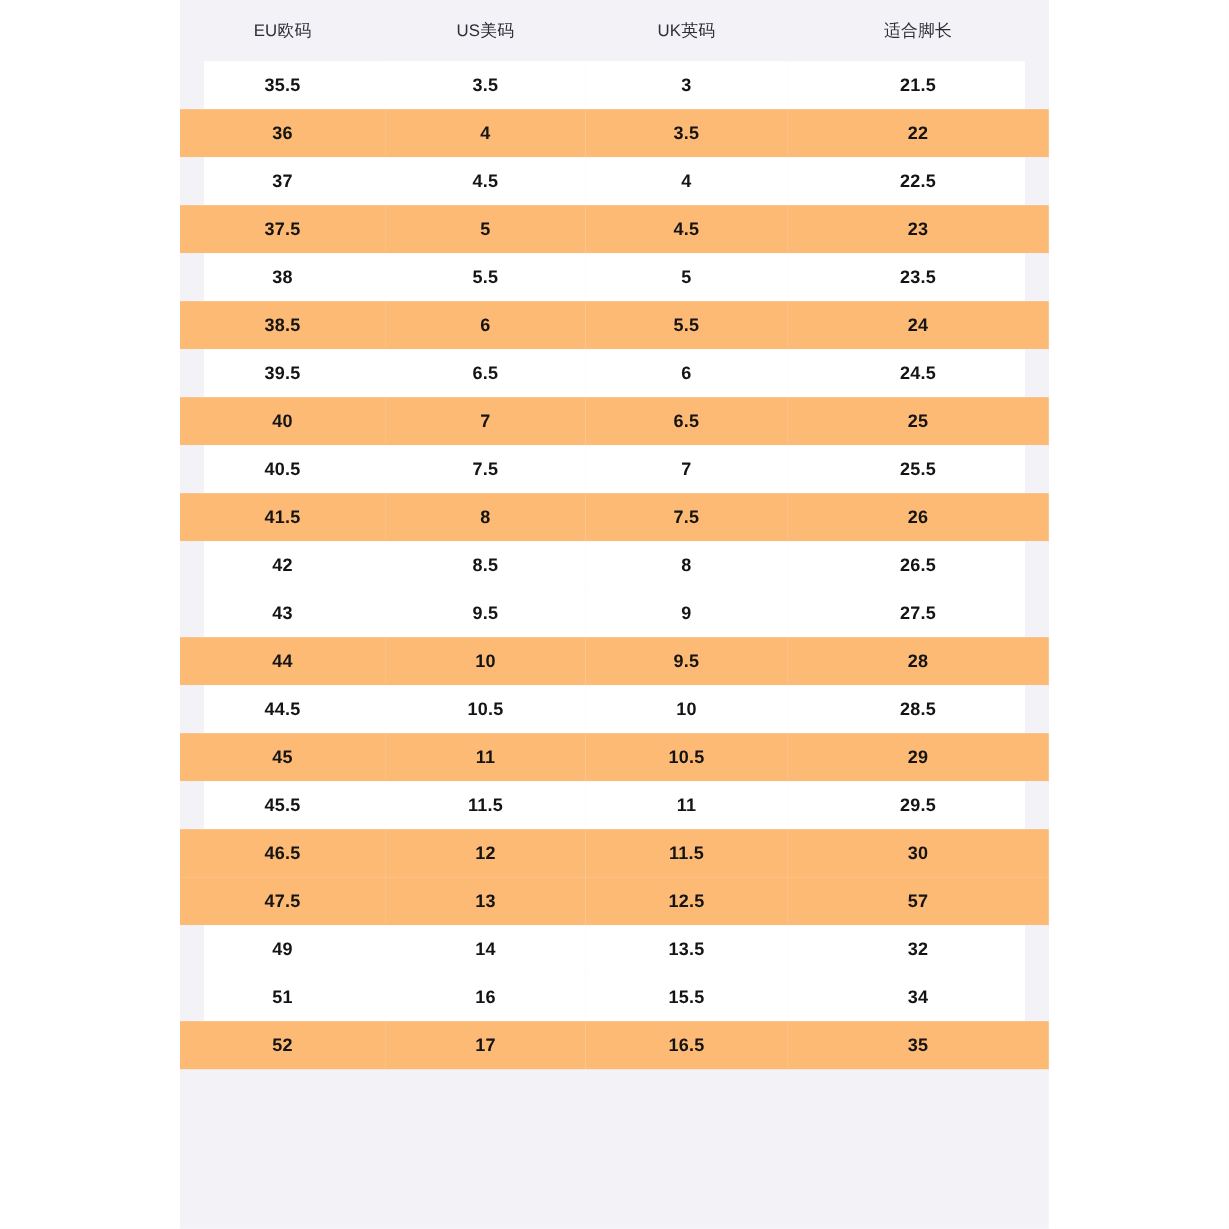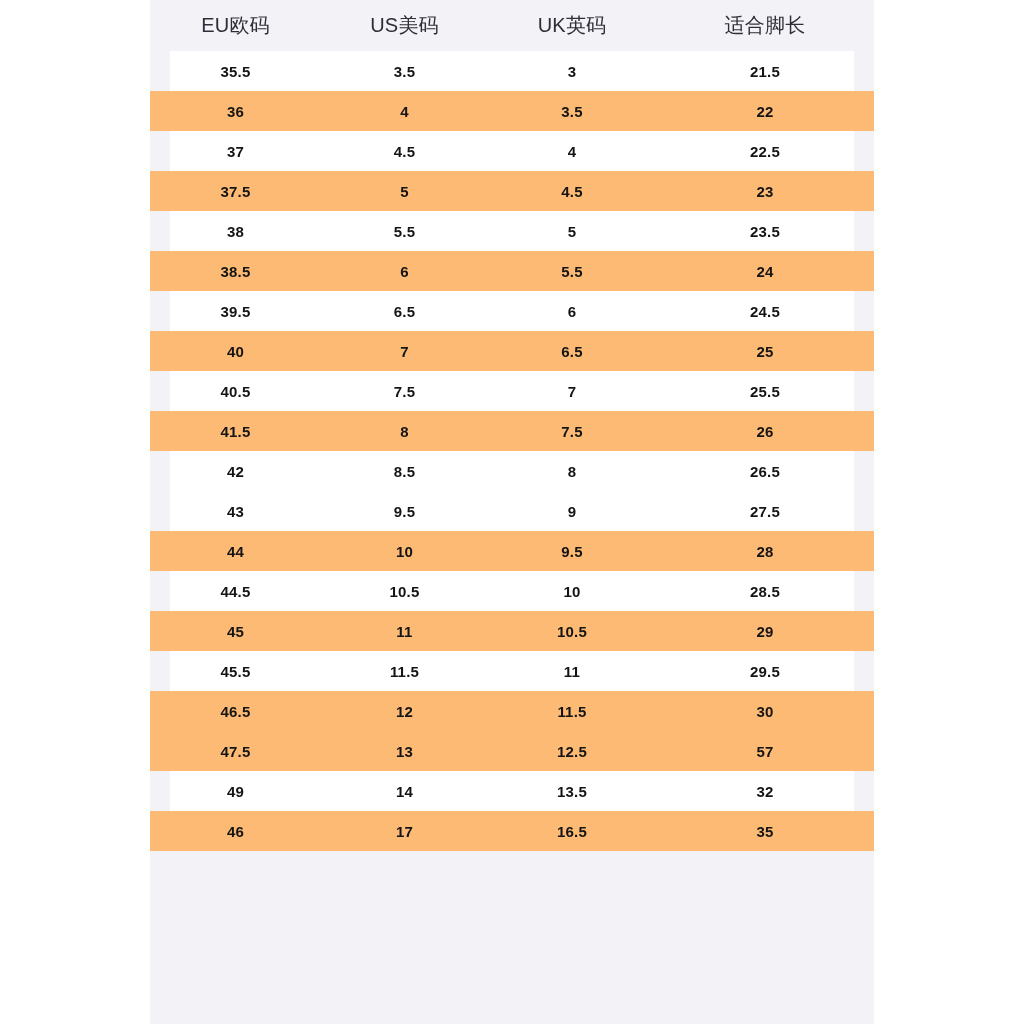--- a/index.html
+++ b/index.html
@@ -32,21 +32,21 @@
 
   .chart-table col.col-eu   { width: 171px; }
   .chart-table col.col-us   { width: 167px; }
   .chart-table col.col-uk   { width: 168px; }
   .chart-table col.col-foot { width: 218px; }
 
   .chart-table thead th {
     height: 51px;
     padding: 0;
     margin: 16px;
-    font-size: 20px;
+    font-size: 14px;
     font-weight: 400;
     color: #2e2e38;
     text-align: center;
     vertical-align: middle;
     background: #f3f2f7;
     letter-spacing: 0.2px;
   }
 
   .chart-table tbody tr {
     height: 40px;
@@ -208,21 +208,27 @@
           <td>13</td>
           <td>12.5</td>
           <td>57</td>
         </tr>
         <tr class="row-light">
           <td>49</td>
           <td>14</td>
           <td>13.5</td>
           <td>32</td>
         </tr>
-        <tr class="row-dark">
-          <td>46</td>
+        <tr class="row-light">
+          <td>51</td>
+          <td>16</td>
+          <td>15.5</td>
+          <td>34</td>
+        </tr>
+        <tr class="row-dark">
+          <td>52</td>
           <td>17</td>
           <td>16.5</td>
           <td>35</td>
         </tr>
       </tbody>
   </table>
 </div>
 
 </body></html>

